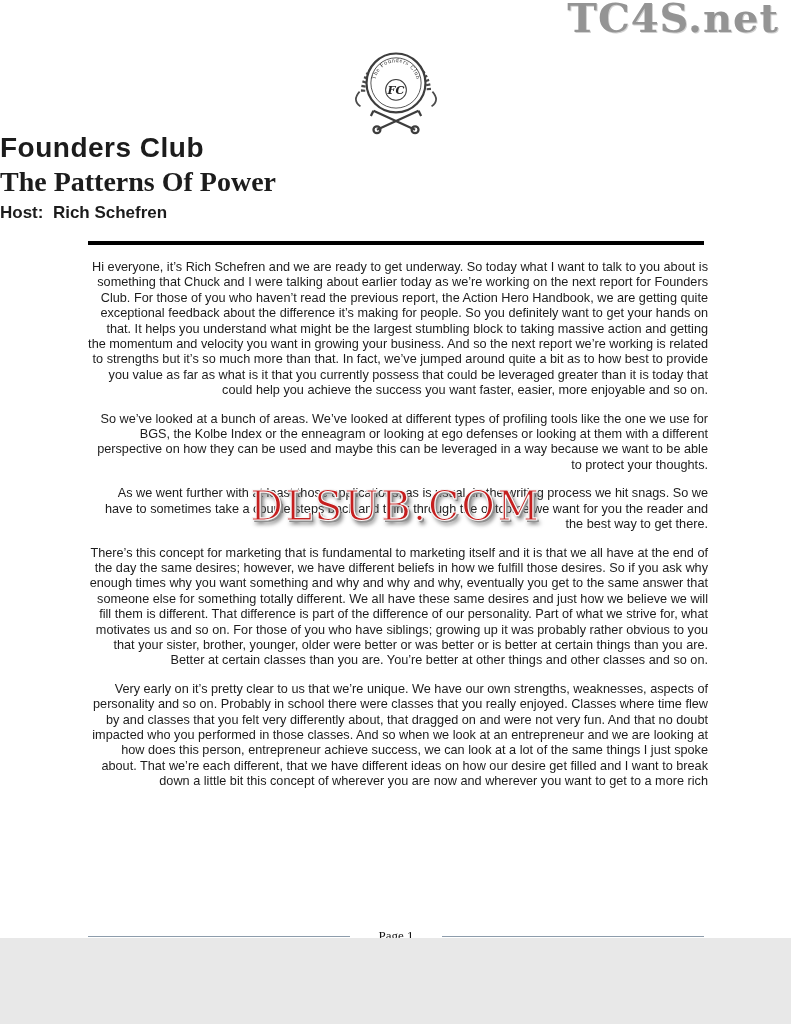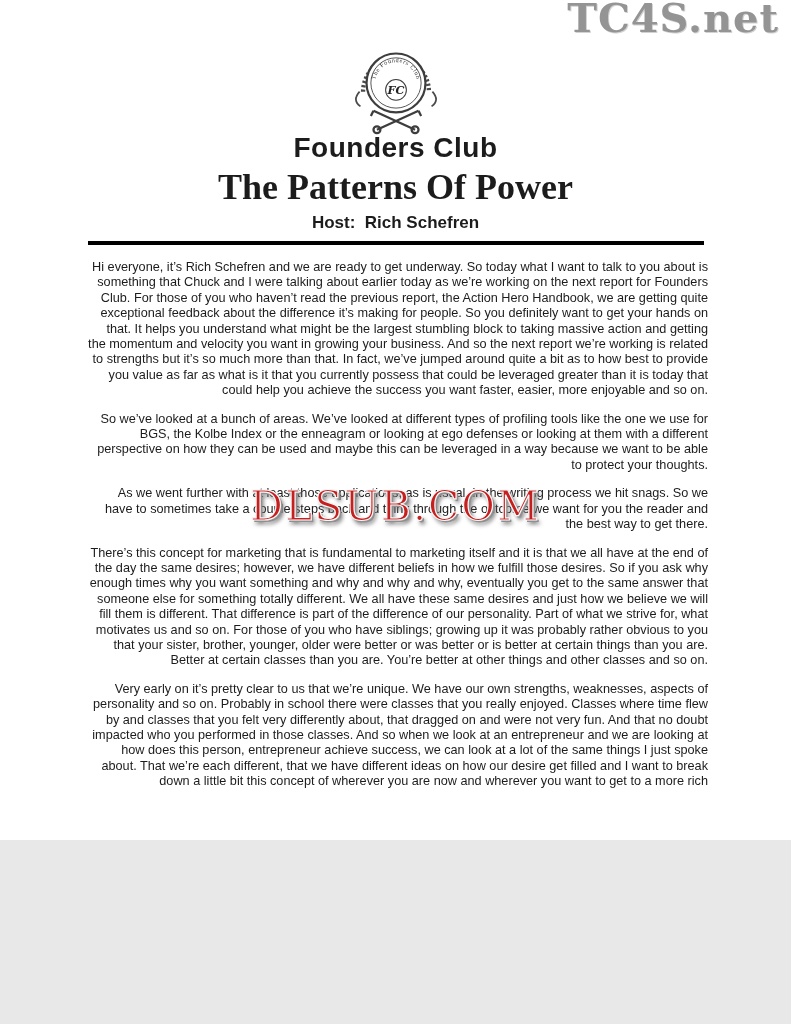--- a/index.html
+++ b/index.html
@@ -1,18 +1,18 @@
 <!DOCTYPE html>
 <html><head>
 <meta charset="utf-8">
 <style>
   html,body { margin:0; padding:0; background:#e8e8e8; }
   .page {
     position:relative;
-    width:791px; height:840px;
+    width:791px; height:938px;
     margin:0 auto;
     background:#ffffff;
     font-family:"Liberation Sans", sans-serif;
     color:#1c1c1c;
     overflow:hidden;
   }
 
   
   .tc4s {
     position:absolute; top:-6px; right:12px;
@@ -25,29 +25,29 @@
 
   
   .logo-wrap {
     position:absolute; top:36px; left:50%;
     transform:translateX(-50%);
   }
 
   
   .header-block {
     position:absolute; top:132px; left:0; right:0;
-    text-align:center;
+    text-align:left;
   }
   .org-name {
     font-size:28px; font-weight:bold; letter-spacing:0.5px;
     margin:0;
   }
   .doc-title {
     font-family:"Liberation Serif", serif;
-    font-size:36px; font-weight:bold;
+    font-size:28px; font-weight:bold;
     margin:2px 0 0 0;
   }
   .host-line {
     font-size:17px; font-weight:bold;
     margin:5px 0 0 0;
   }
 
   .rule {
     position:absolute; top:241px; left:88px; width:616px;
     height:3.5px; background:#000;

